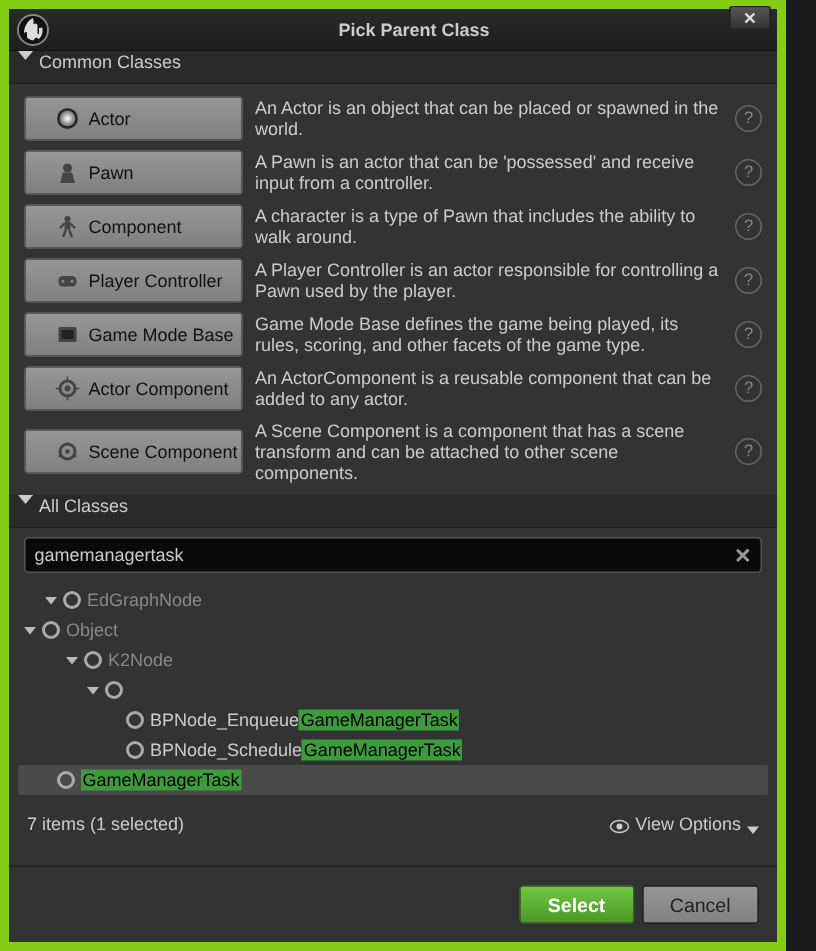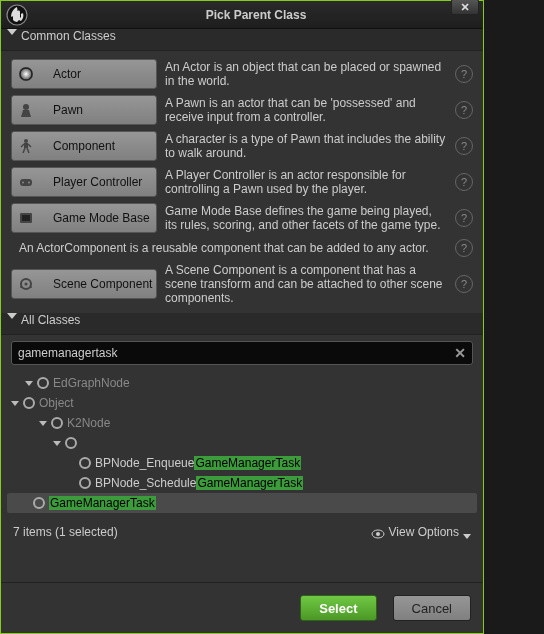--- a/index.html
+++ b/index.html
@@ -1,45 +1,45 @@
 <!DOCTYPE html>
 <html><head>
 <meta charset="utf-8">
 <style>
 *{margin:0;padding:0;box-sizing:border-box;font-family:Tahoma,Arial,sans-serif}
 body{background:#1a1a1a;width:544px;height:634px;position:relative}
-.window{width:484px;height:634px;background:#333;border:1px solid #84cc16;display:flex;flex-direction:column}
+.window{width:524px;height:634px;background:#333;border:6px solid #84cc16;display:flex;flex-direction:column}
 .titlebar{height:28px;background:linear-gradient(#2a2a2a,#1e1e1e);display:flex;align-items:center;position:relative;border-bottom:1px solid #111}
 .ue-logo{width:24px;height:24px;margin-left:4px}
 .title{flex:1;text-align:center;color:#ccc;font-size:12px;font-weight:bold}
 .close-btn{position:absolute;right:4px;top:-2px;width:28px;height:16px;background:linear-gradient(#555,#333);border:1px solid #222;border-radius:2px;color:#ddd;display:flex;align-items:center;justify-content:center;font-size:11px;font-weight:bold;cursor:pointer}
 .section-hdr{height:22px;background:#2a2a2a;color:#ccc;font-size:12px;display:flex;align-items:flex-start;padding-left:6px;border-bottom:1px solid #222}
 .tri{display:inline-block;width:0;height:0;border-left:5px solid transparent;border-right:5px solid transparent;border-top:6px solid #ccc;margin-right:4px}
 .common{padding:8px 10px;background:#333}
 .row{display:flex;align-items:center;margin-bottom:6px}
-.class-btn{width:146px;height:30px;background:linear-gradient(#969696,#808080);border:1px solid #555;border-radius:3px;display:flex;align-items:center;color:#111;font-size:12px;padding-left:6px;cursor:pointer;gap:19px;flex-shrink:0}
+.class-btn{width:146px;height:30px;background:linear-gradient(#969696,#808080);border:1px solid #555;border-radius:3px;display:flex;align-items:center;color:#111;font-size:12px;padding-left:20px;cursor:pointer;gap:6px;flex-shrink:0}
 .class-btn .ico{width:16px;height:16px;display:flex;align-items:center;justify-content:center}
 .desc{flex:1;color:#ccc;font-size:12px;line-height:14px;padding:0 8px}
 .help{width:18px;height:18px;border:1px solid #666;border-radius:50%;color:#888;font-size:11px;display:flex;align-items:center;justify-content:center;flex-shrink:0;cursor:pointer}
 .search-wrap{margin:6px 10px;height:24px;background:#0a0a0a;border:1px solid #555;border-radius:3px;display:flex;align-items:center;padding:0 6px}
 .search{flex:1;background:transparent;border:none;color:#ccc;font-size:12px;outline:none}
 .clear{color:#999;font-size:14px;cursor:pointer;font-weight:bold}
 .tree{padding:2px 10px 8px 10px;color:#ccc;font-size:12px}
 .node{display:flex;align-items:center;height:20px;gap:4px}
 .exp{width:0;height:0;border-left:4px solid transparent;border-right:4px solid transparent;border-top:5px solid #bbb;cursor:pointer}
 .noexp{width:8px}
 .circ{width:12px;height:12px;border:2px solid #aaa;border-radius:50%;flex-shrink:0}
 .sel{background:#4a4a4a;border-radius:2px;margin:0 -4px;padding:0 4px}
 .hl{background:#3c9c3c;color:#000;padding:0 1px}
 .dim{color:#888}
 .status{padding:4px 12px;color:#ccc;font-size:12px;display:flex;justify-content:space-between;align-items:center}
 .view-opts{display:flex;align-items:flex-end;gap:4px;cursor:pointer;color:#ccc}
 .eye{width:14px;height:10px}
 .dd{width:0;height:0;border-left:4px solid transparent;border-right:4px solid transparent;border-top:5px solid #ccc}
-.footer{margin-top:auto;padding:12px;display:flex;justify-content:flex-end;gap:16px;border-top:1px solid #222;background:#333}
+.footer{margin-top:auto;padding:12px;display:flex;justify-content:flex-end;gap:5px;border-top:1px solid #222;background:#333}
 .btn{height:26px;padding:0 18px;border-radius:3px;font-size:13px;cursor:pointer;border:1px solid #222}
 .btn-primary{background:linear-gradient(#6fc843,#4b9826);color:#fff;font-weight:bold;border:1px solid #2e6318}
 .btn-sec{background:linear-gradient(#969696,#808080);color:#222}
 svg{display:block}
 </style>
 </head>
 <body>
 
 <div class="window">
 
@@ -131,20 +131,33 @@
               <rect x="2" y="3" width="12" height="10" rx="1" fill="#444"></rect>
               <rect x="4" y="5" width="8" height="6" fill="#222"></rect>
             </svg>
           </span>
         <span>Game Mode Base</span>
       </div>
       <div class="desc">Game Mode Base defines the game being played, its rules, scoring, and other facets of the game type.</div>
       <div class="help">?</div>
     </div>
     <div class="row">
+      <div class="class-btn">
+        <span class="ico">
+            <svg viewBox="0 0 16 16">
+              <circle cx="8" cy="8" r="5" fill="none" stroke="#444" stroke-width="2"></circle>
+              <circle cx="8" cy="8" r="2" fill="#444"></circle>
+              <line x1="8" y1="3" x2="8" y2="0" stroke="#444"></line>
+              <line x1="8" y1="13" x2="8" y2="16" stroke="#444"></line>
+              <line x1="3" y1="8" x2="0" y2="8" stroke="#444"></line>
+              <line x1="13" y1="8" x2="16" y2="8" stroke="#444"></line>
+            </svg>
+          </span>
+        <span>Actor Component</span>
+      </div>
       <div class="desc">An ActorComponent is a reusable component that can be added to any actor.</div>
       <div class="help">?</div>
     </div>
     <div class="row" style="margin-bottom:0">
       <div class="class-btn">
         <span class="ico">
             <svg viewBox="0 0 16 16">
               <circle cx="8" cy="8" r="5" fill="none" stroke="#444" stroke-width="2"></circle>
               <circle cx="8" cy="8" r="1.5" fill="#444"></circle>
               <circle cx="8" cy="3" r="1" fill="#444"></circle>

